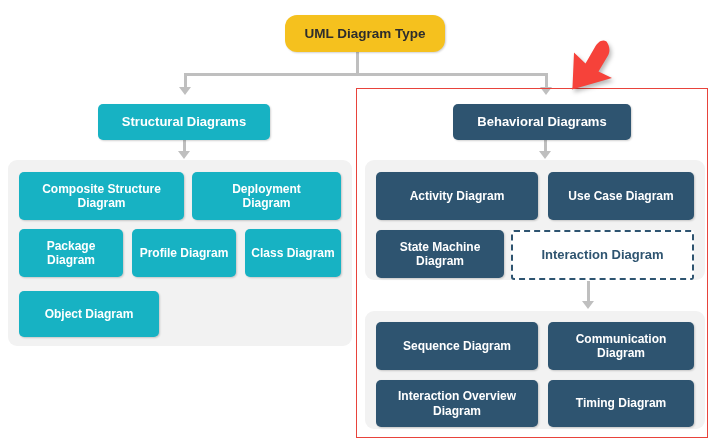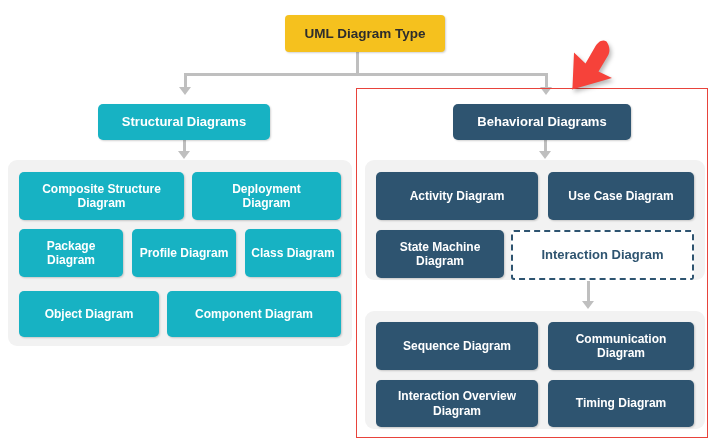--- a/index.html
+++ b/index.html
@@ -26,21 +26,21 @@
     text-align: center;
     border-radius: 5px;
     font-weight: bold;
     line-height: 1.18;
     color: #ffffff;
     box-shadow: 1px 1px 2px rgba(0,0,0,0.18);
   }
   .node.root {
     background: #F5C11E;
     color: #2d2d2d;
-    border-radius: 4px;
+    border-radius: 12px;
     font-size: 13.5px;
   }
   .node.teal  { background: #17B2C3; font-size: 12px; }
   .node.navy  { background: #2E5470; font-size: 12px; }
   .node.head  { font-size: 13px; }
   .node.dashed {
     background: #ffffff;
     color: #2E5470;
     border: 2px dashed #2E5470;
     box-shadow: none;
@@ -113,21 +113,20 @@
   <div class="panel" style="left:8px; top:160px; width:344px; height:186px;"></div>
 
   <div class="node teal" style="left:19px; top:172px; width:165px; height:48px; padding:0 10px;">Composite Structure Diagram</div>
   <div class="node teal" style="left:192px; top:172px; width:149px; height:48px; padding:0 24px;">Deployment Diagram</div>
 
   <div class="node teal" style="left:19px; top:229px; width:104px; height:48px; padding:0 6px;">Package Diagram</div>
   <div class="node teal" style="left:132px; top:229px; width:104px; height:48px; padding:0 6px;">Profile Diagram</div>
   <div class="node teal" style="left:245px; top:229px; width:96px; height:48px; padding:0 6px;">Class Diagram</div>
 
   <div class="node teal" style="left:19px; top:291px; width:140px; height:46px; padding:0 8px;">Object Diagram</div>
-  <div class="node teal" style="left:167px; top:291px; width:174px; height:46px; padding:0 8px;">Component Diagram</div>
 
   <div class="node navy head" style="left:453px; top:104px; width:178px; height:36px;">Behavioral Diagrams</div>
 
   <div class="panel" style="left:365px; top:160px; width:340px; height:120px;"></div>
 
   <div class="node navy" style="left:376px; top:172px; width:162px; height:48px; padding:0 8px;">Activity Diagram</div>
   <div class="node navy" style="left:548px; top:172px; width:146px; height:48px; padding:0 8px;">Use Case Diagram</div>
 
   <div class="node navy" style="left:376px; top:230px; width:128px; height:48px; padding:8px 8px;">State Machine Diagram</div>
   <div class="node dashed" style="left:511px; top:230px; width:183px; height:50px; padding:0 8px;">Interaction Diagram</div>

